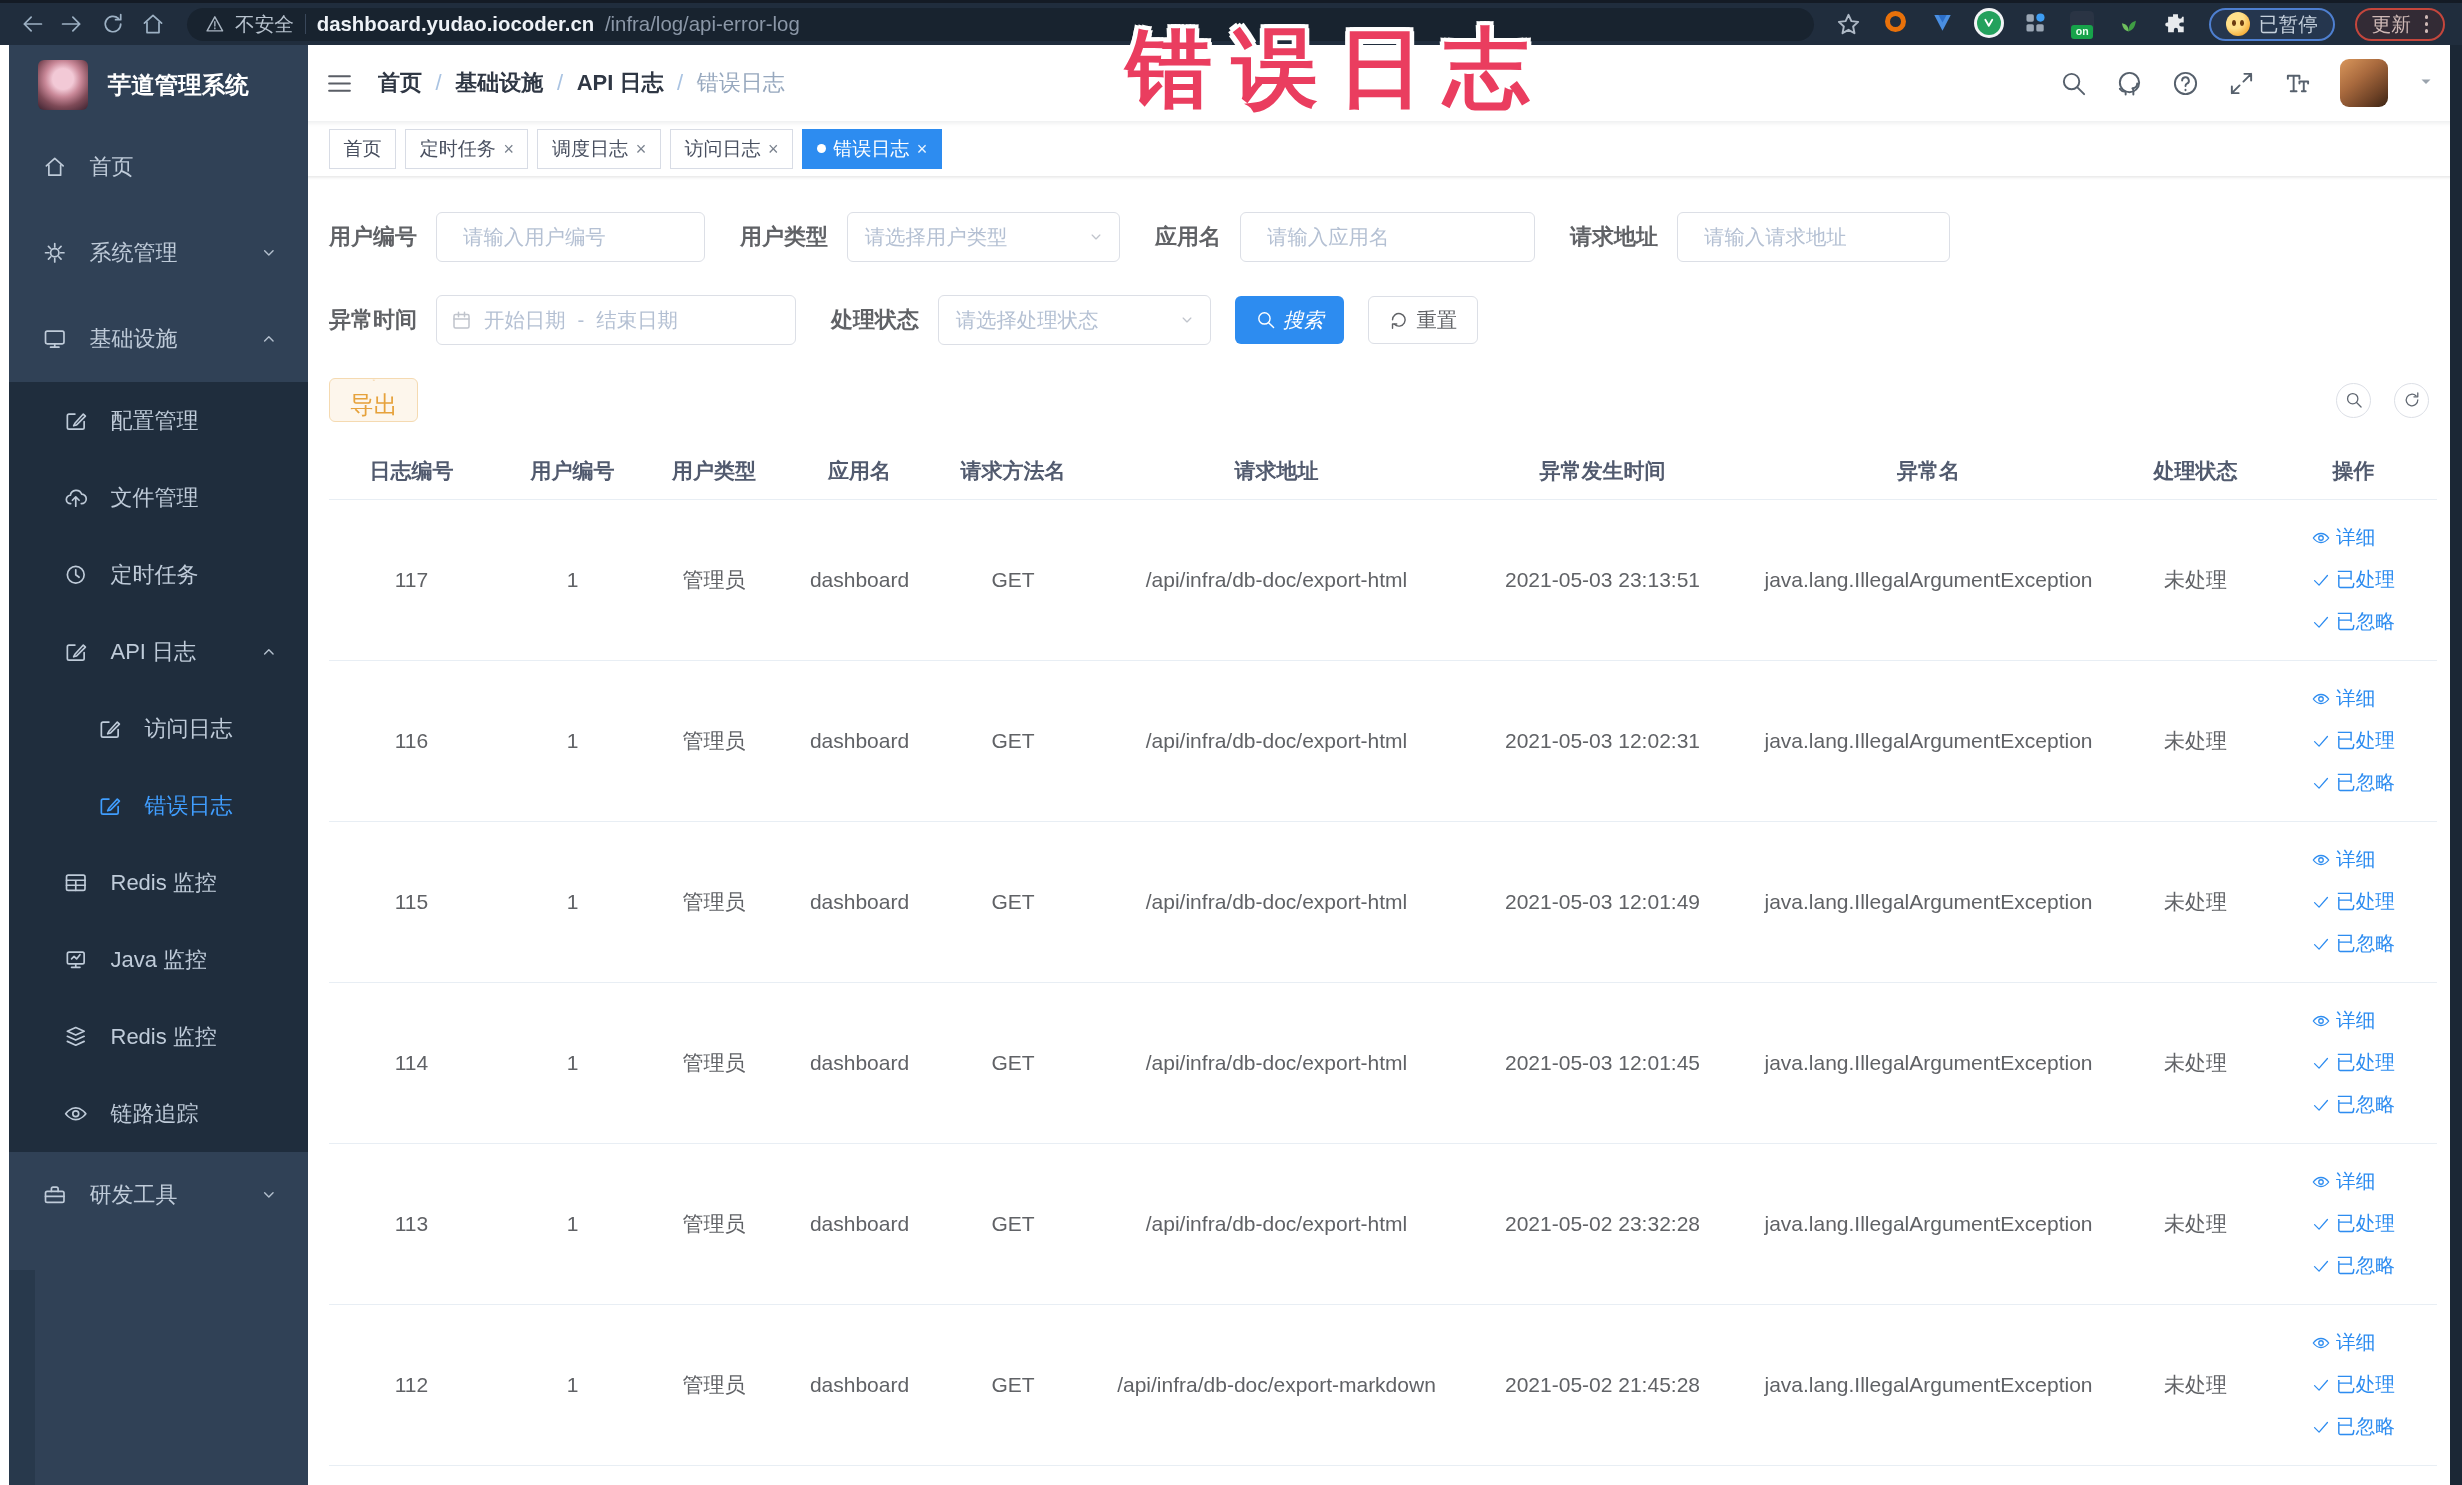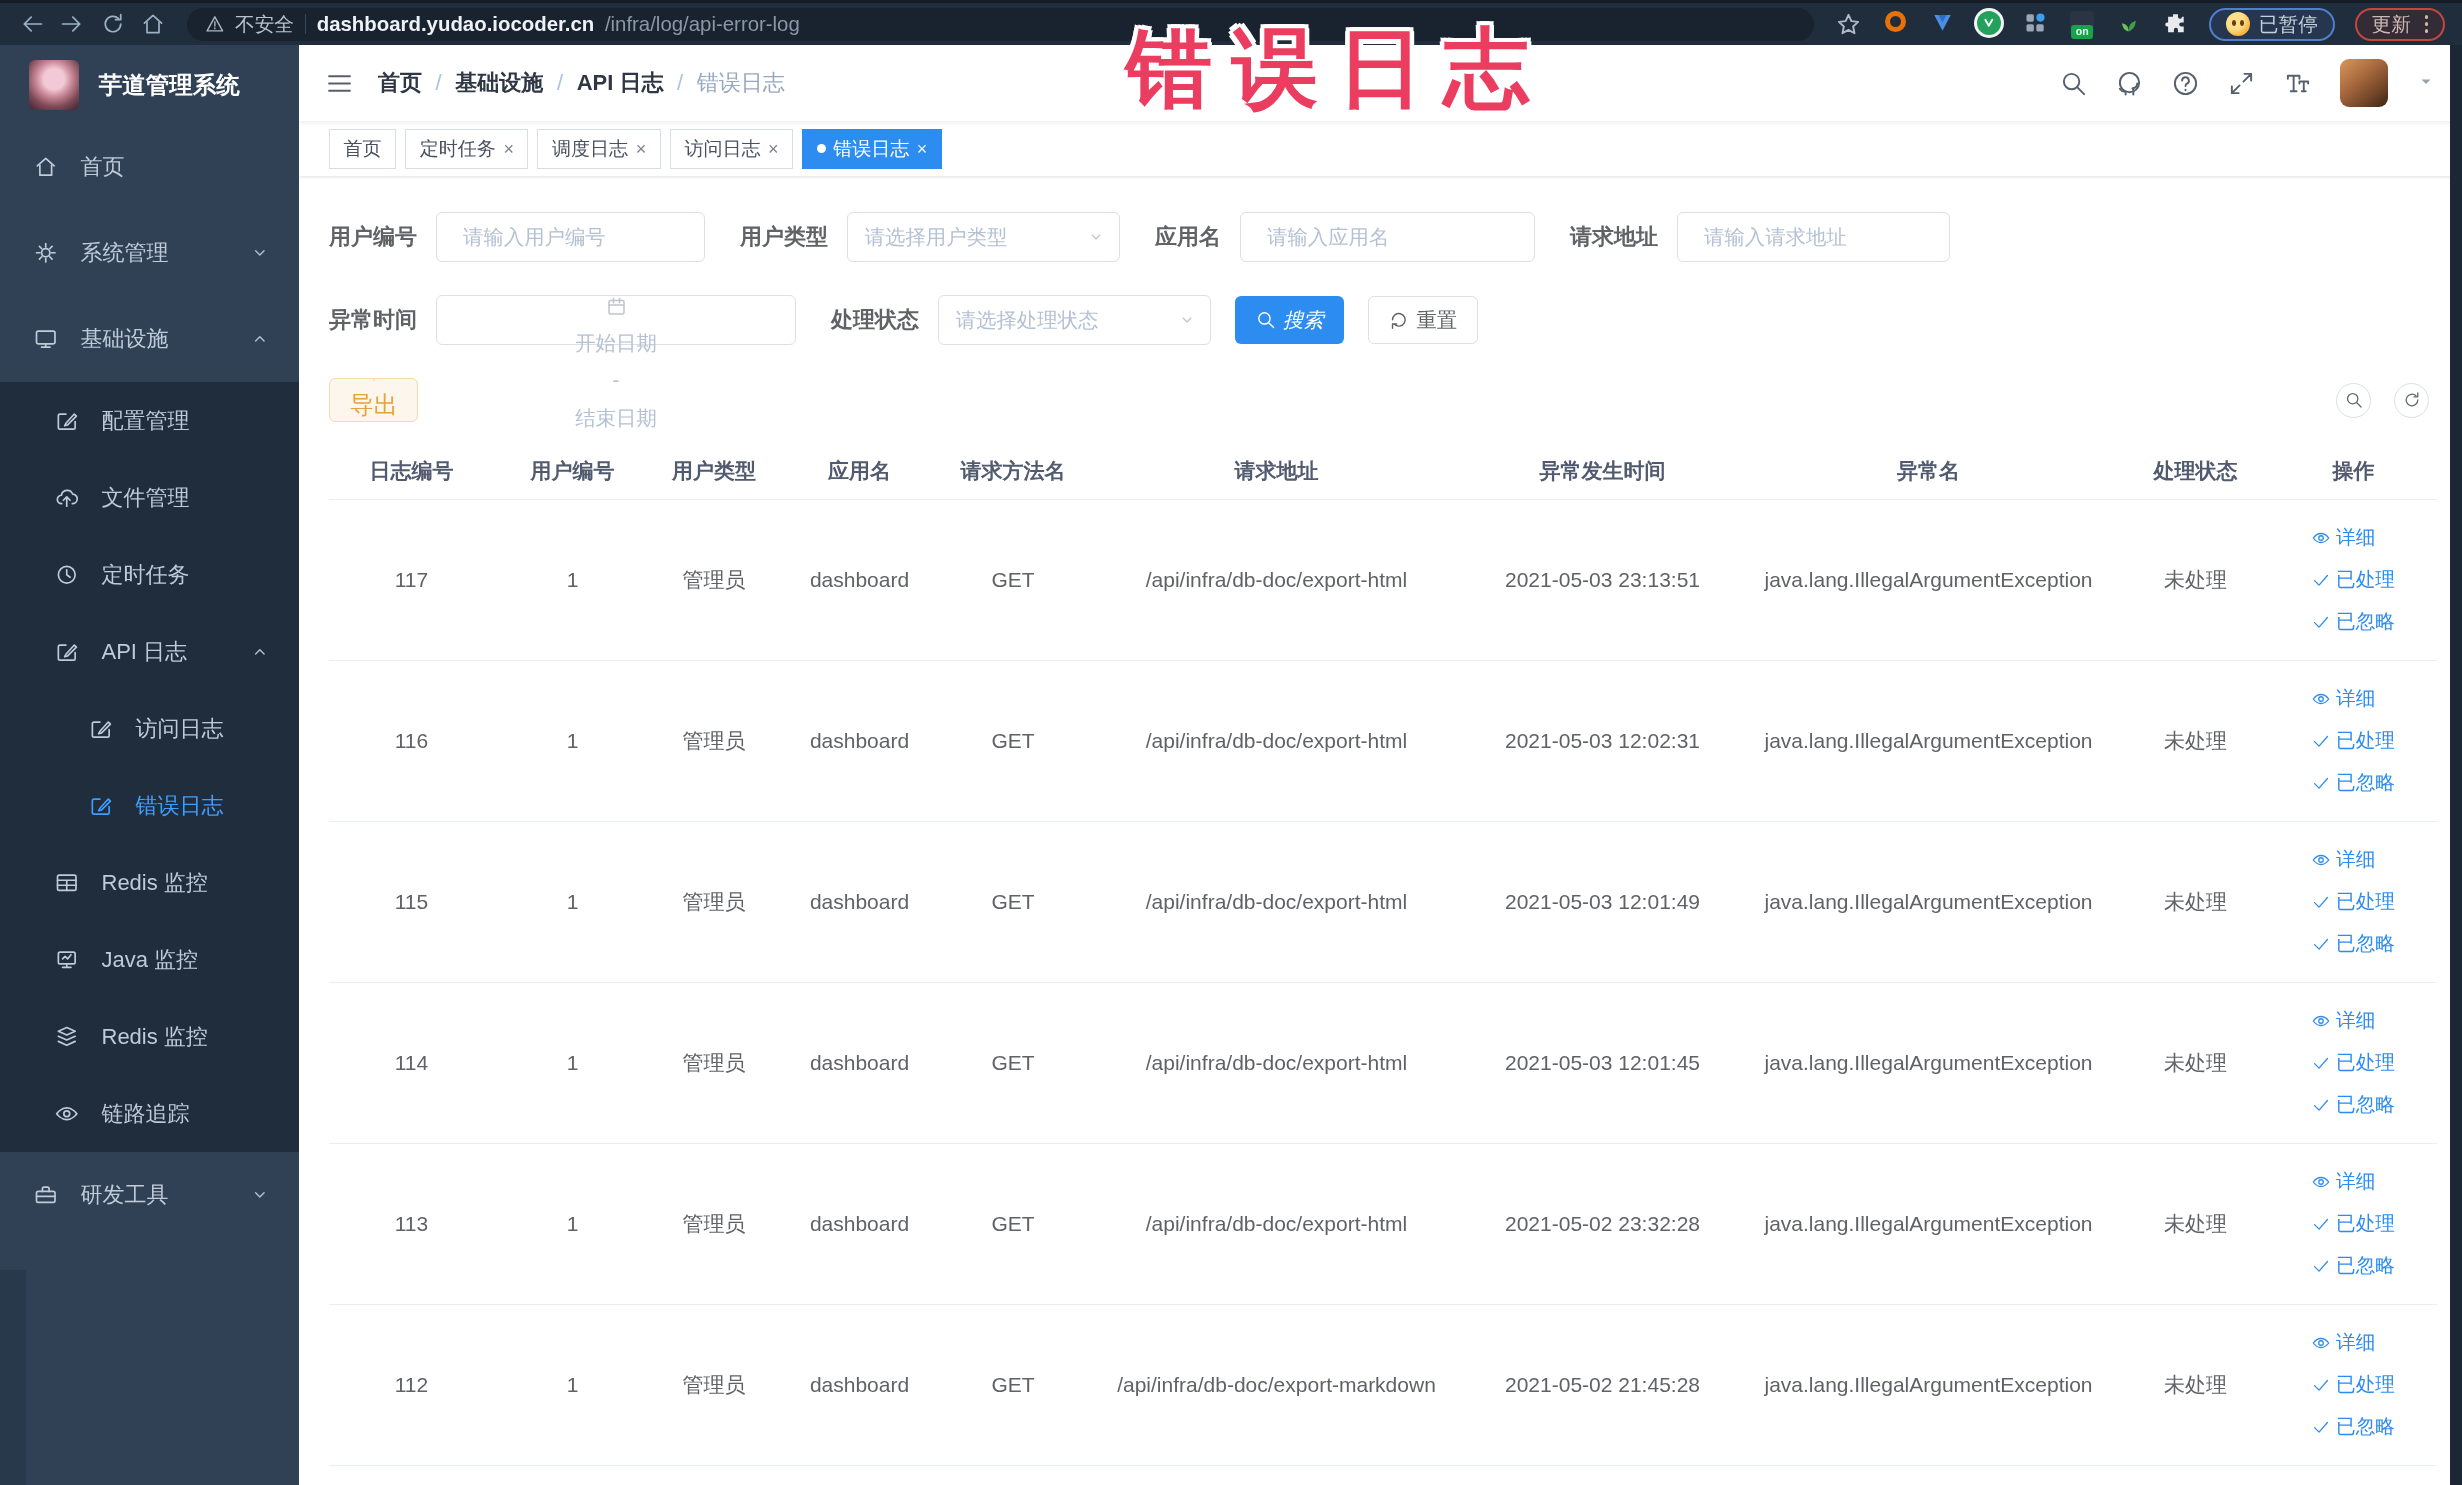--- a/index.html
+++ b/index.html
@@ -32,21 +32,21 @@
   .emoji-face::before, .emoji-face::after { content:""; position:absolute; top:8.3px; width:3.8px; height:5.3px; border-radius:50%; background:#6b3b10; }
   .emoji-face::before { left:6px; } .emoji-face::after { right:6px; }
   #update-chip { border:2.3px solid #c4463c; background:rgba(90,40,40,.35); color:#cfb9b6; gap:13.6px; }
   .kebab { display:flex; flex-direction:column; gap:3px; }
   .kebab i { width:3.8px; height:3.8px; border-radius:50%; background:#cfb9b6; }
 
   
   #page-scrollbar { position:absolute; right:0; top:45px; bottom:0; width:12px; background:#1b2735; z-index:25; }
 
   
-  #sidebar { position:absolute; left:0; top:45px; bottom:0; width:299px; background:#304156; z-index:10; }
+  #sidebar { position:absolute; left:9px; top:45px; bottom:0; width:299px; background:#304156; z-index:10; }
   #logo-row { height:79px; display:flex; align-items:center; padding-left:29px; gap:19.7px; }
   #logo-img { width:50px; height:50px; border-radius:6px; background:radial-gradient(circle at 50% 38%,#f2c9d6 0 26%,#c98898 45%,#7e4a57 70%,#3a2230 100%); }
   #logo-title { color:#ffffff; font-size:23.5px; font-weight:700; }
   .mi { position:relative; display:flex; align-items:center; gap:23px; color:#bfcbd9; font-size:22px; cursor:pointer; }
   .mi .micon svg { width:23.5px; height:23.5px; }
   .lvl1 { height:86px; padding-left:34px; }
   #submenu-infra { background:#1f2d3d; }
   .lvl2 { height:77px; padding-left:55px; }
   .lvl3 { height:77px; padding-left:89px; }
   .mi.active { color:#409eff; }
@@ -81,21 +81,21 @@
   #content { padding:36px 30px 0 30px; position:relative; }
 
   .form-row { display:flex; align-items:center; margin-bottom:33px; }
   .f-label { font-size:22px; font-weight:700; color:#606266; margin-right:19px; white-space:nowrap; }
   .f-input, .f-select, .f-range { height:50px; border:1.5px solid #dcdfe6; border-radius:6px; background:#fff; font-size:20.4px; color:#606266; }
   .f-input { padding:0 26px; outline:none; }
   .f-input::placeholder { color:#b4c0d3; }
   .f-select { display:flex; align-items:center; justify-content:space-between; padding:0 13.6px 0 16.7px; cursor:pointer; }
   .ph { color:#b4c0d3; }
   .f-select .chev2 svg { width:18px; height:18px; color:#c0c4cc; }
-  .f-range { display:flex; align-items:center; gap:12px; padding:0 14px;flex-direction:column; }
+  .f-range { display:flex; align-items:center; gap:12px; padding:0 14px; }
   .f-range .cal { color:#c0c4cc; } .f-range .cal svg { width:21px; height:21px; }
   .range-sep { color:#b4c0d3; }
   .gap { width:35px; flex:0 0 auto; }
   .btn { height:48px; border-radius:6px; display:inline-flex; align-items:center; gap:7.6px; font-size:20.4px; padding:0 19.7px; cursor:pointer; border:1.5px solid transparent; }
   .btn svg { width:19.7px; height:19.7px; }
   #search-btn { background:#2d8cf0; color:#fff;font-style:italic; }
   #reset-btn { background:#fff; border-color:#dcdfe6; color:#606266; margin-left:24px; }
   #search-btn { margin-left:24px; }
 
   #toolbar-row { display:flex; align-items:center; margin-bottom:21px; position:relative; }

